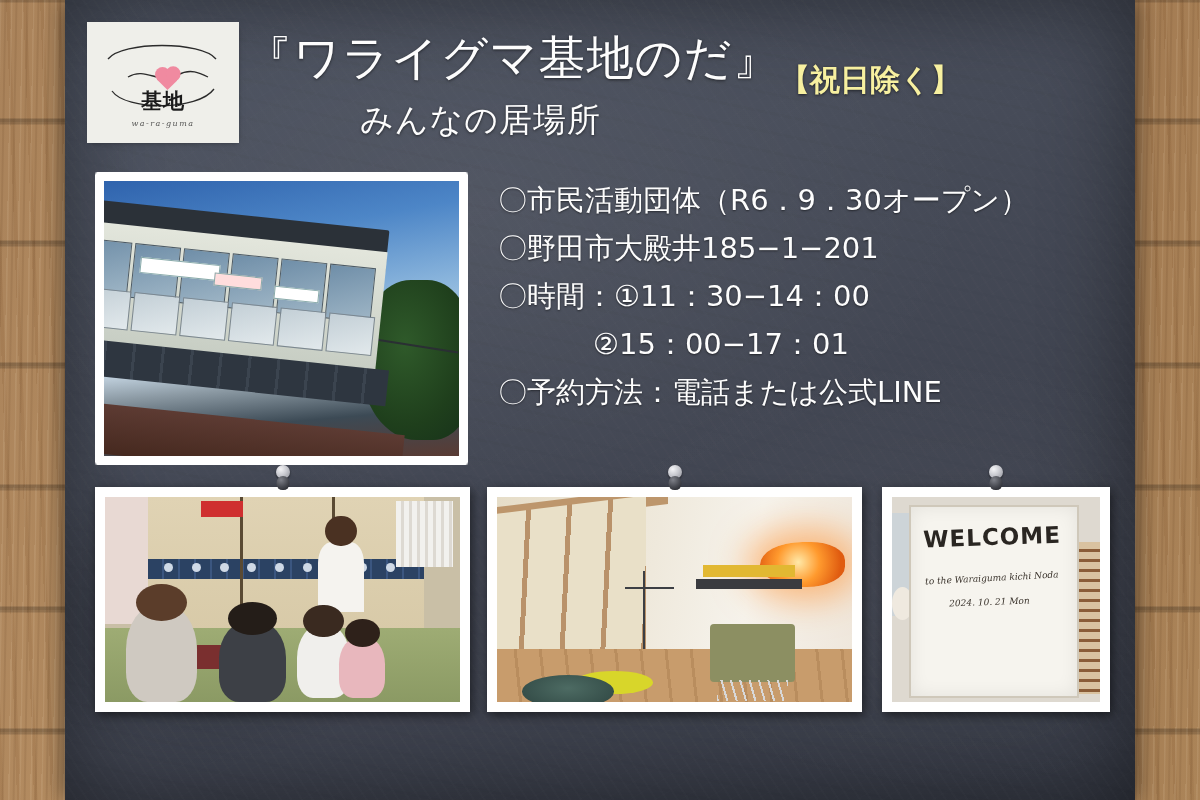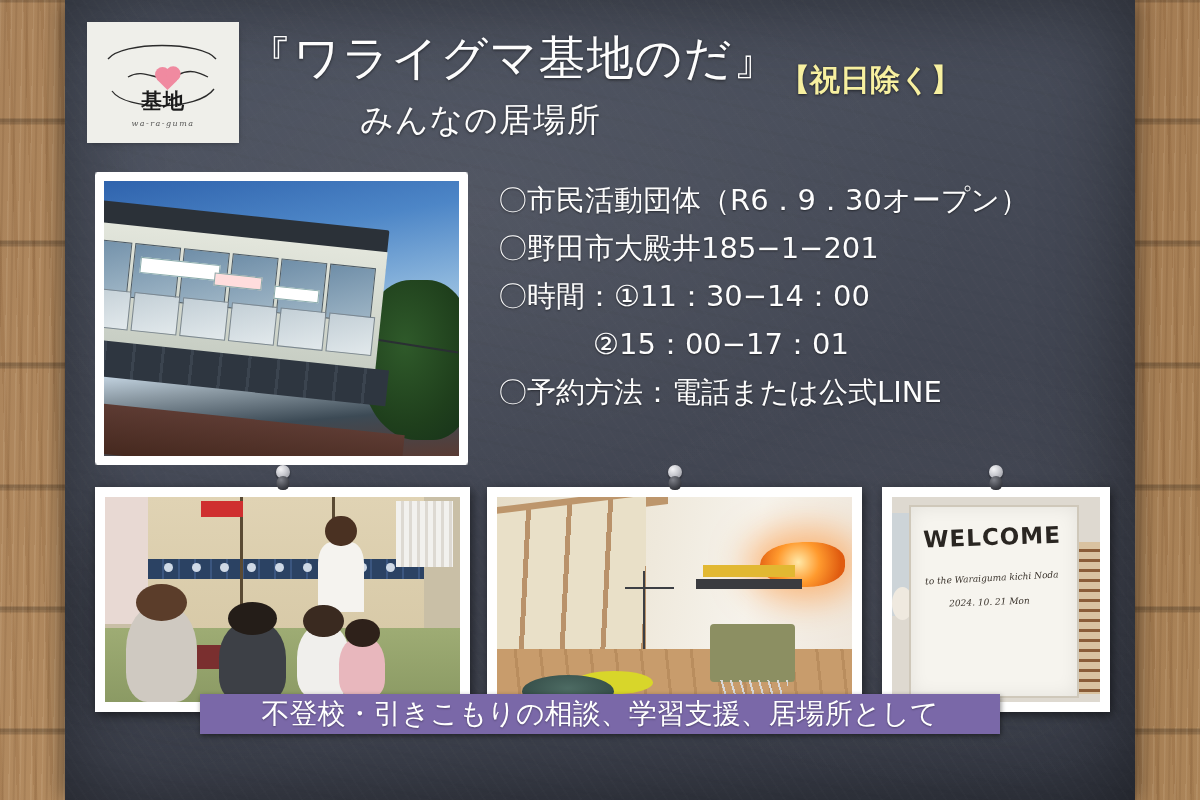--- a/index.html
+++ b/index.html
@@ -590,17 +590,14 @@
         <div class="lamp3"></div>
         <div class="shelf"></div>
         <div class="bd"></div>
         <div class="welcome">WELCOME</div>
         <div class="hand">to the Waraiguma kichi Noda</div>
         <div class="date">2024. 10. 21  Mon</div>
       </div>
     </div>
   </div>
 
-  <div class="cap cap1">
-    <span>不登校・引きこもりの相談、学習支援、居場所として</span>
-  </div>
 
 </div>
 
 </body></html>

